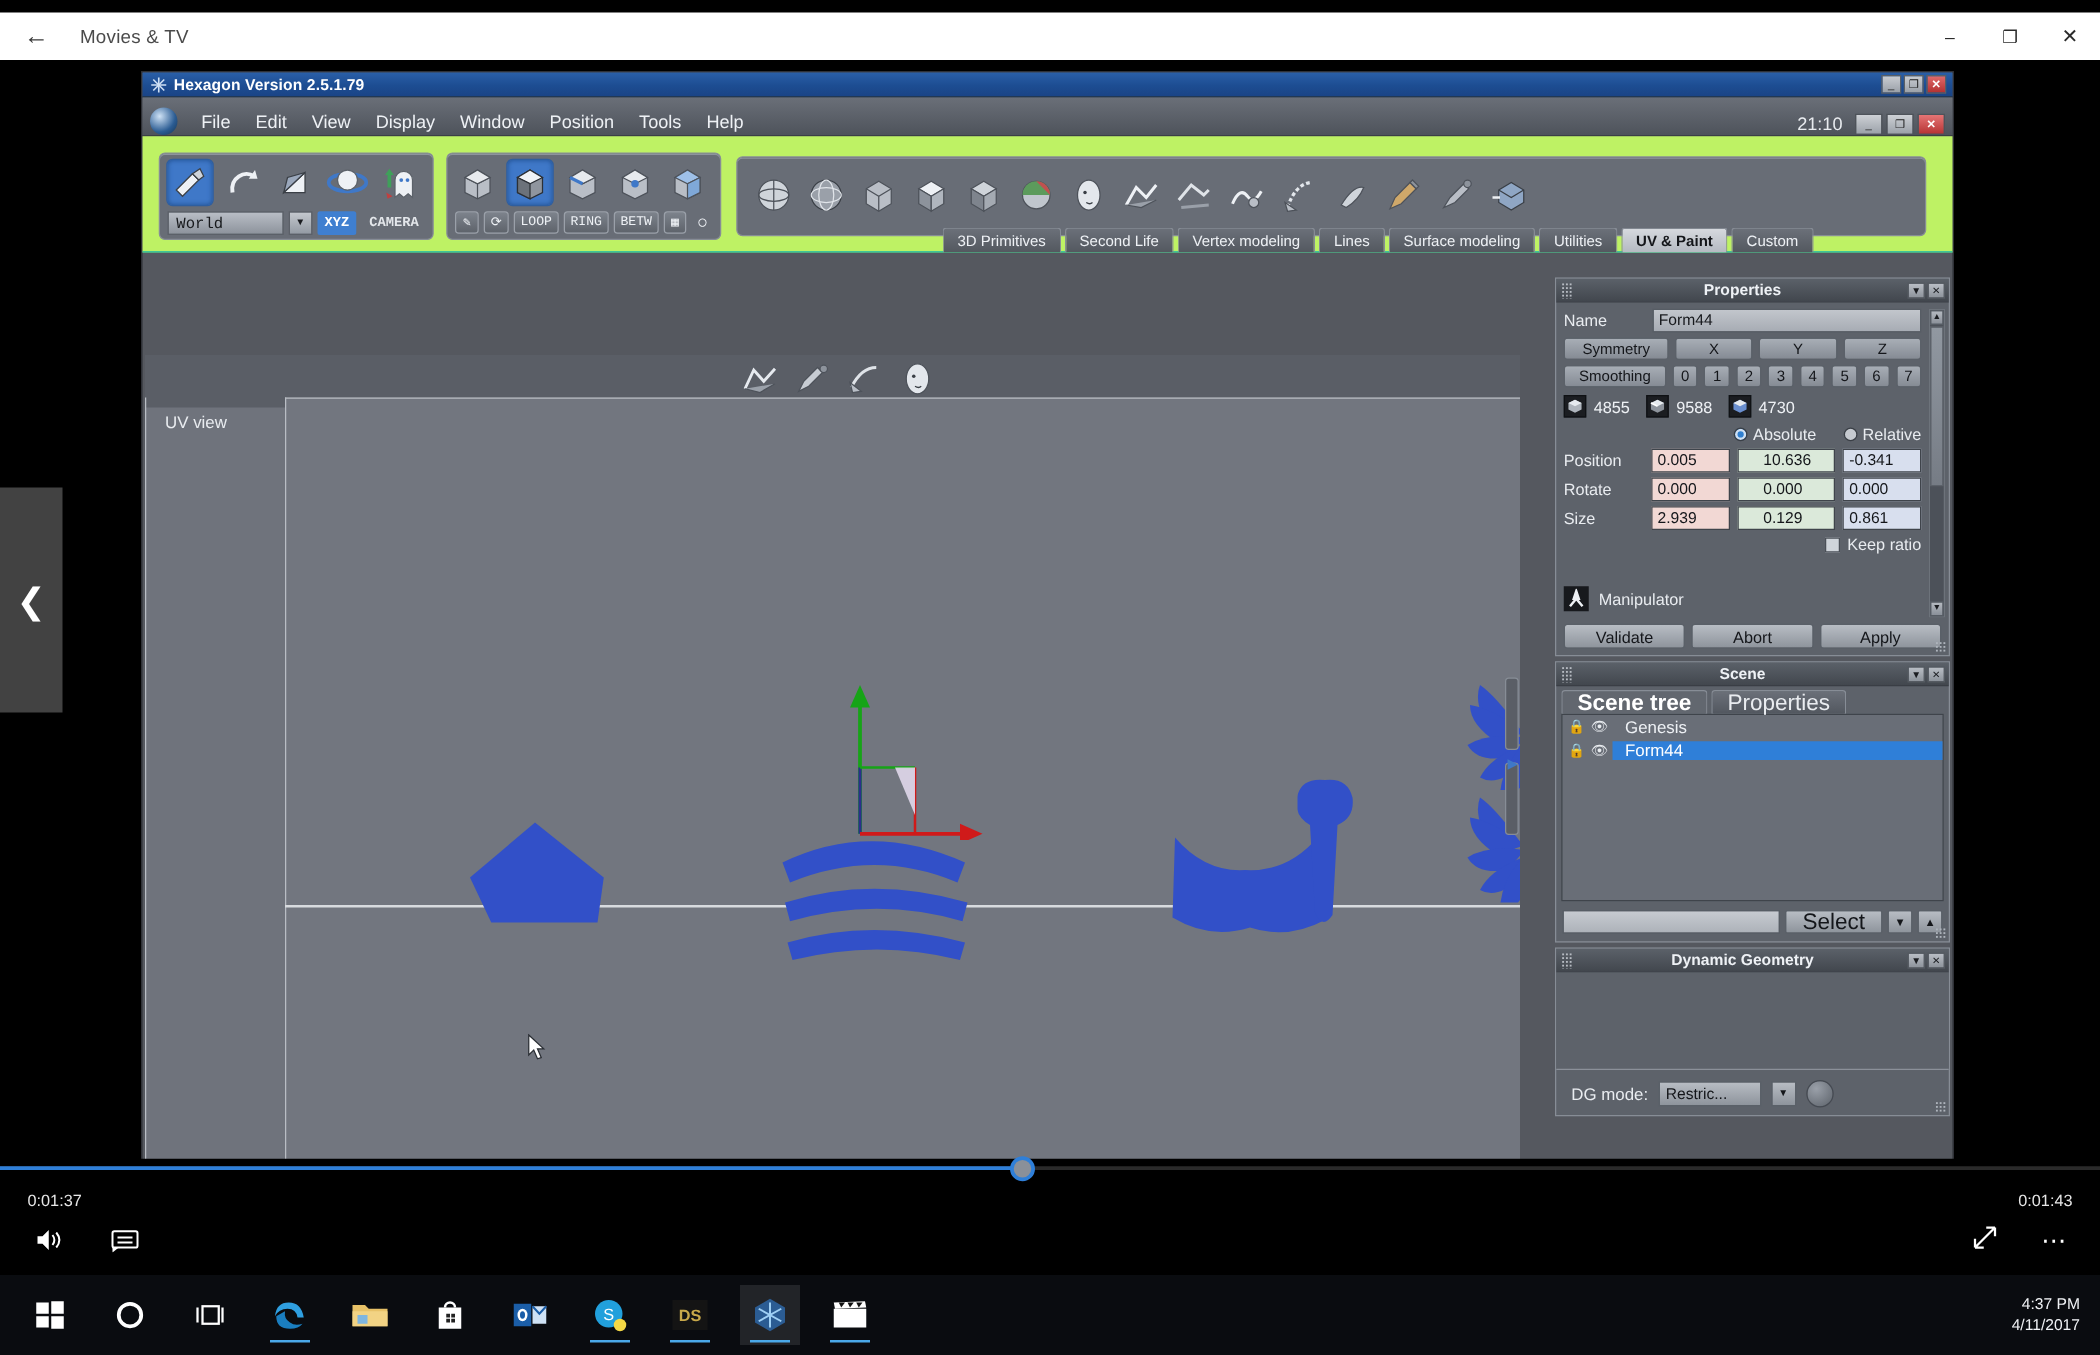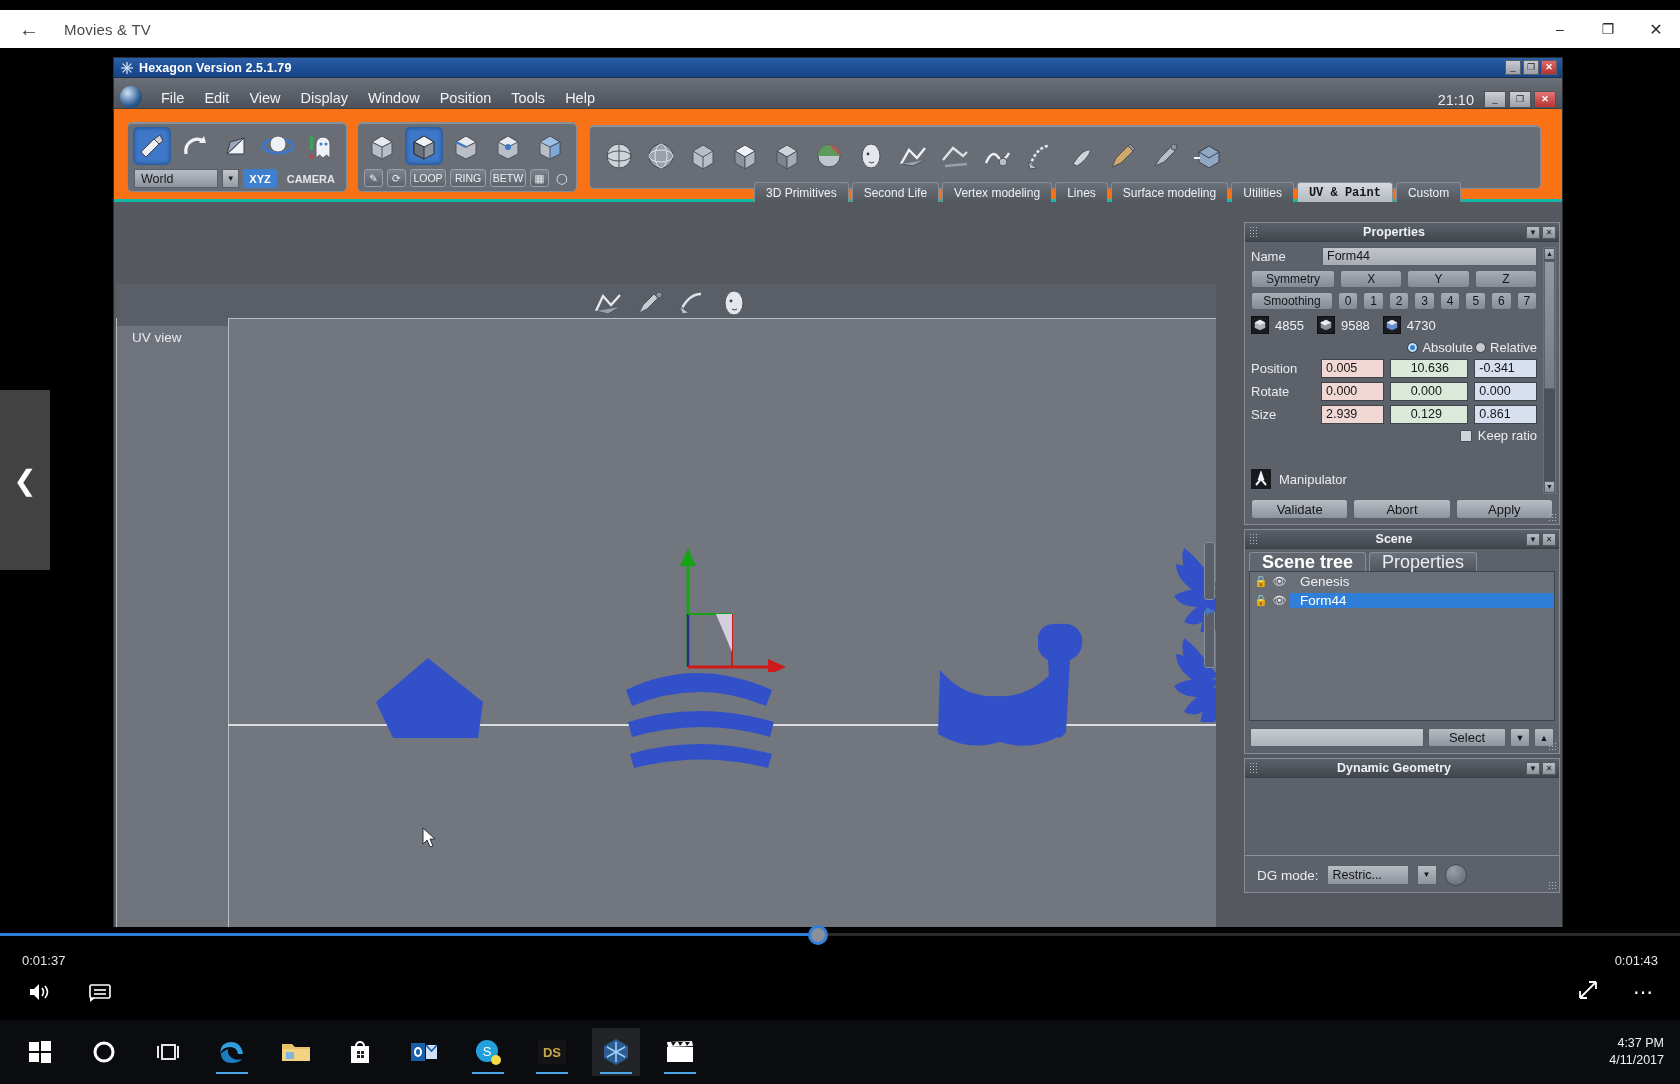--- a/index.html
+++ b/index.html
@@ -58,22 +58,22 @@
     background:radial-gradient(circle at 35% 32%, #cfe2f5, #2b5c93 60%, #16324f);
     margin-right:9px; }
   .hex-menu a{ color:#eef1f5; font-size:14.5px; padding:2px 10px; text-decoration:none; }
   .hex-clock{ margin-left:auto; color:#e8ebef; font-size:14.5px; margin-right:10px; }
   .menu-winbtns{ display:flex; gap:3px; margin-right:6px; }
   .mw{ width:22px; height:17px; background:linear-gradient(#cdd0d5,#9ba1a9);
     border:1px solid #4e535a; font-size:9px; color:#1d1d1d; text-align:center; line-height:15px; }
   .mw.x{ background:linear-gradient(#e57575,#b73434); color:#fff; font-weight:bold; }
 
   
-  .hex-toolbars{ position:relative; height:93px; background:#f97316;
-    border-bottom:3px solid #14b8a6; }
+  .hex-toolbars{ position:relative; height:93px; background:#bef264;
+    border-bottom:1px solid #14b8a6;font-family:Liberation Mono, monospace; }
 
   .tool-group{ position:absolute; background:#686d76; border:1px solid #878d96;
     border-radius:5px; box-shadow: inset 0 1px 0 #8e949d; }
 
   .tg-a{ left:13px; top:13px; width:220px; height:70px; }
   .tg-b{ left:243px; top:13px; width:220px; height:70px; }
   .tg-c{ left:475px; top:16px; width:952px; height:64px; }
 
   .icon-row{ display:flex; gap:4px; padding:4px 5px 0 5px; }
   .tbtn{ width:38px; height:38px; border-radius:5px; position:relative;
@@ -92,21 +92,21 @@
   .pill.off{ color:#e3e6ea; }
   .minib{ height:18px; min-width:36px; padding:0 5px; background:linear-gradient(#7d838c,#5e636b);
     border:1px solid #9aa0a9; border-radius:3px; color:#eef1f5; font-size:10.5px;
     display:flex; align-items:center; justify-content:center; }
 
   
   .tabs{ position:absolute; left:640px; top:124px; display:flex; gap:3px; z-index:6; }
   .tab{ height:20px; padding:0 11px; background:linear-gradient(#6b7079,#53585f);
     border:1px solid #868c95; border-bottom:none; border-radius:3px 3px 0 0;
     color:#eef1f5; font-size:12px; display:flex; align-items:center; }
-  .tab.active{ background:linear-gradient(#d6d9de,#b4b9c1); color:#14161a; font-weight:bold;font-family:Liberation Mono, monospace; }
+  .tab.active{ background:linear-gradient(#d6d9de,#b4b9c1); color:#14161a; font-weight:bold; }
 
   
   .viewport{ position:absolute; left:2px; top:226px; width:1100px; height:700px;
     background:#6f737c; overflow:hidden; }
   .vp-topbar{ position:absolute; left:0; top:0; width:1100px; height:42px; background:#5a5e66; }
   .vp-tools{ position:absolute; left:475px; top:2px; display:flex; gap:8px; }
   .vp-ico{ width:34px; height:34px; }
   .vp-label{ position:absolute; left:16px; top:46px; color:#e9ecf0; font-size:13.5px; }
   .uv-frame{ position:absolute; left:112px; top:34px; width:988px; height:660px;
     background:#72767f; border-left:1px solid #b9bdc4; border-top:1px solid #b9bdc4; }
@@ -175,21 +175,21 @@
   .gbtn{ height:18px; background:linear-gradient(#a8aeb6,#858b94);
     border:1px solid #5b6169; border-radius:3px; color:#14161a; font-size:12px;
     display:flex; align-items:center; justify-content:center; }
   .axis{ flex:1; }
   .sm{ width:21px; }
   .cubestat{ display:flex; align-items:center; gap:6px; }
   .cubeico{ width:18px; height:18px; background:#1b1d21; border:1px solid #0f1114;
     display:flex; align-items:center; justify-content:center; }
   .cnum{ color:#eef1f5; font-size:13px; }
 
-  .radios{ display:flex; justify-content:flex-end; gap:2px; align-items:center;
+  .radios{ display:flex; justify-content:flex-end; gap:22px; align-items:center;
     margin:6px 0 4px 0; color:#e9ecf0; font-size:13px; }
   .radio{ width:11px; height:11px; border-radius:50%; border:1px solid #3a3f46;
     background:#c6cad0; display:inline-block; vertical-align:-1px; margin-right:4px; }
   .radio.on{ background:#2f7fd0; box-shadow: inset 0 0 0 2px #cfe0f2; }
 
   .xyzrow{ display:flex; align-items:center; gap:6px; margin-bottom:4px; }
   .xyzlbl{ width:64px; color:#e9ecf0; font-size:13px; }
   .vf{ flex:1; height:19px; border:1px solid #3f444b; font-size:12.5px; color:#14161a;
     padding-left:4px; line-height:17px; }
   .vf.x{ background:#f2d8d4; }
@@ -226,21 +226,21 @@
   .trow{ display:flex; align-items:center; height:19px; gap:3px; padding-left:4px; }
   .tlock, .teye{ width:15px; height:15px; display:flex; align-items:center; justify-content:center;
     font-size:11px; color:#e8ebef; }
   .tname{ flex:1; color:#eef1f5; font-size:13.5px; padding-left:10px; }
   .tname.sel{ background:#2f7fd8; color:#fff; }
 
   .selrow{ display:flex; gap:4px; padding:3px 5px 6px 5px; align-items:center; }
   .selinput{ flex:1; height:19px; background:linear-gradient(#c7cbd1,#adb2b9);
     border:1px solid #575d65; }
   .selbtn{ width:78px; height:19px; background:linear-gradient(#b8bdc4,#8e949c);
-    border:1px solid #5a6068; border-radius:2px; color:#14161a; font-size:13px;
+    border:1px solid #5a6068; border-radius:2px; color:#14161a; font-size:18px;
     display:flex; align-items:center; justify-content:center; }
   .selsm{ width:20px; height:19px; background:linear-gradient(#b8bdc4,#8e949c);
     border:1px solid #5a6068; border-radius:2px; color:#14161a; font-size:9px;
     display:flex; align-items:center; justify-content:center; }
 
   .dgbox{ height:78px; background:#5d626a; border-bottom:1px solid #8b9099; margin:0; }
   .dgrow{ display:flex; align-items:center; gap:8px; padding:8px 8px 6px 12px; }
   .dglbl{ color:#e9ecf0; font-size:13.5px; }
   .dgcombo{ width:82px; height:20px; background:linear-gradient(#b8bdc4,#8e949c);
     border:1px solid #5a6068; color:#14161a; font-size:12.5px; padding-left:5px; line-height:18px; }

